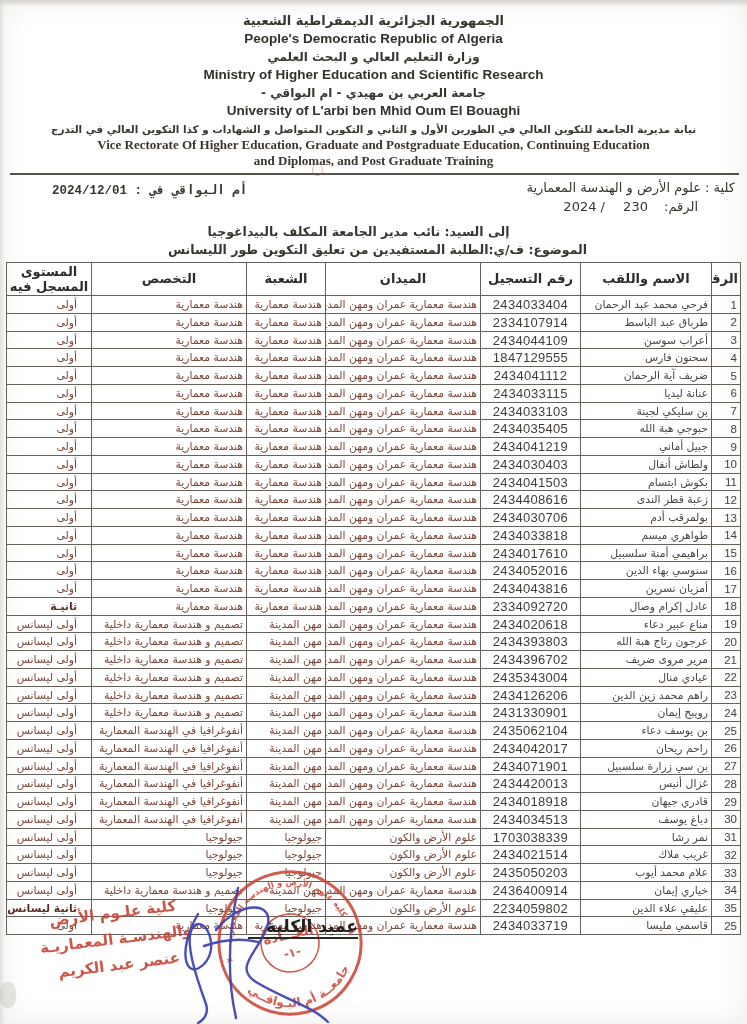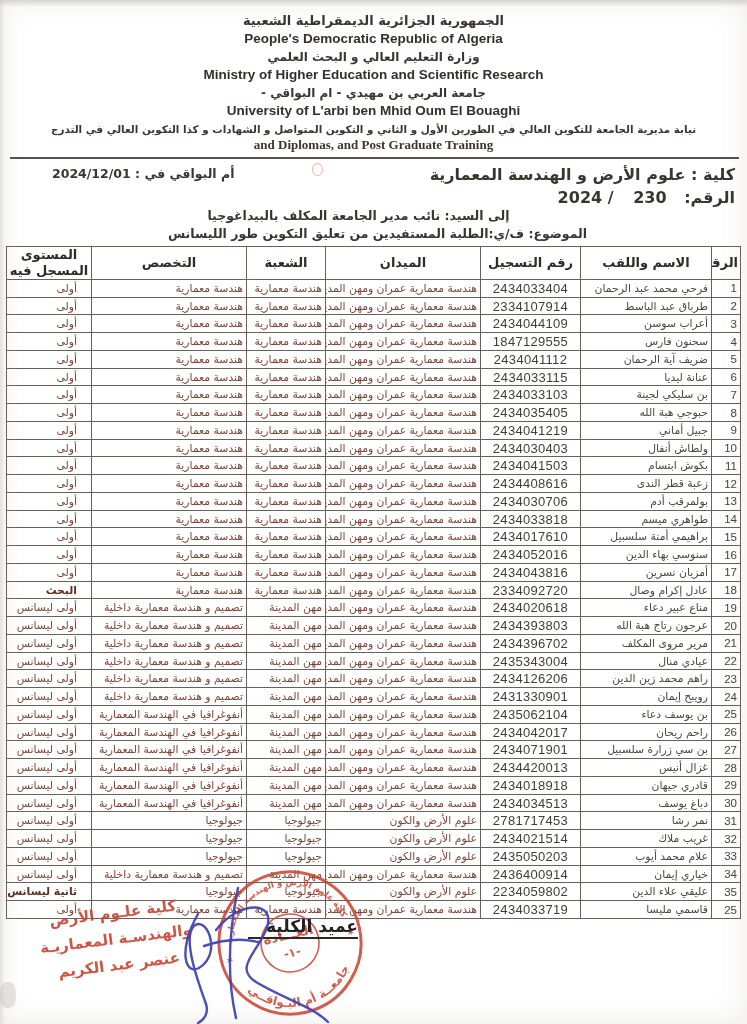--- a/index.html
+++ b/index.html
@@ -20,25 +20,25 @@
   .hdr{padding-top:11px;text-align:center;line-height:1.25;}
   .hdr .ar-b{font-size:13px;font-weight:bold;direction:rtl;margin:2px 0;}
   .hdr .ar{font-size:12px;font-weight:bold;direction:rtl;margin:1px 0;}
   .hdr .en-b{font-family:"Liberation Sans","DejaVu Sans",sans-serif;font-size:13.5px;font-weight:bold;margin:2px 0;color:#33302b;}
   .hdr .ar-s{font-size:10.4px;font-weight:bold;direction:rtl;margin:3px 0 1px;}
   .hdr .en-serif{font-family:"Liberation Serif","DejaVu Serif",serif;font-size:13px;font-weight:bold;margin:0;color:#3a362f;}
   .rule{border:none;border-top:2px solid #55514b;margin:4px 8px 0 10px;box-shadow:0 -3px 0 -1px rgba(85,81,75,.35);}
 
   
   .info{position:relative;height:44px;margin-top:4px;}
-  .info .right{position:absolute;right:12px;top:0;text-align:right;direction:rtl;font-weight:bold;font-size:16px;line-height:1.45;}
+  .info .right{position:absolute;right:12px;top:0;text-align:center;direction:rtl;font-weight:normal;font-size:13px;line-height:1.45;}
   .info .ref{direction:rtl;}
   .info .ref .gap{margin:0 12px 0 0;display:inline-block;}
   .info .ref .gap2{margin:0 14px 0 0;display:inline-block;}
-  .info .left{position:absolute;left:52px;top:3px;direction:rtl;font-weight:bold;font-size:12.5px;}
+  .info .left{position:absolute;left:52px;top:3px;direction:rtl;font-weight:bold;font-size:12.5px;font-family:Liberation Mono, monospace;}
   .lines-center{ text-align:center;direction:rtl;font-weight:bold;font-size:12.5px;line-height:1.35;}
   .to-line{margin:1px 30px 0 0;}
   .subject-line{margin:1px 0 3px 0;padding-left:8px;}
 
   
   table.roster{border-collapse:collapse;table-layout:fixed;direction:rtl;
     margin:2px auto 0 auto;width:701px;}
   .roster th,.roster td{border:1px solid #66615a;overflow:hidden;white-space:nowrap;}
   .roster th{font-size:13px;font-weight:bold;color:#2f2c28;height:32px;white-space:pre-line;line-height:1.2;text-align:center;padding:0 2px;}
   .roster td{height:16.75px;padding:0 3px;font-size:10.8px;}
@@ -68,20 +68,21 @@
   <div class="smudge"></div>
 
   <div class="hdr">
     <div class="ar-b">الجمهورية الجزائرية الديمقراطية الشعبية</div>
     <div class="en-b">People's Democratic Republic of Algeria</div>
     <div class="ar">وزارة التعليم العالي و البحث العلمي</div>
     <div class="en-b">Ministry of Higher Education and Scientific Research</div>
     <div class="ar">جامعة العربي بن مهيدي - ام البواقي -</div>
     <div class="en-b">University of L'arbi ben Mhid Oum El Bouaghi</div>
     <div class="ar-s">نيابة مديرية الجامعة للتكوين العالي في الطورين الأول و الثاني و التكوين المتواصل و الشهادات و كذا التكوين العالي في التدرج</div>
+    <div class="en-serif">Vice Rectorate Of Higher Education, Graduate and Postgraduate Education, Continuing Education</div>
     <div class="en-serif">and Diplomas, and Post Graduate Training</div>
   </div>
 
   <hr class="rule">
   <div class="red-dot"></div>
 
   <div class="info">
     <div class="right">
       <div>كلية : علوم الأرض و الهندسة المعمارية</div>
       <div class="ref">
@@ -263,21 +264,21 @@
           <td class="c5 field">هندسة معمارية</td>
           <td class="c6 level">أولى</td>
         </tr>
         <tr>
           <td class="c0 num">18</td>
           <td class="c1 name">عادل إكرام وصال</td>
           <td class="c2 reg">2334092720</td>
           <td class="c3 field">هندسة معمارية عمران ومهن المدينة</td>
           <td class="c4 field">هندسة معمارية</td>
           <td class="c5 field">هندسة معمارية</td>
-          <td class="c6 level lb">البحث</td>
+          <td class="c6 level lb">ثانيـة</td>
         </tr>
         <tr>
           <td class="c0 num">19</td>
           <td class="c1 name">مناع عبير دعاء</td>
           <td class="c2 reg">2434020618</td>
           <td class="c3 field">هندسة معمارية عمران ومهن المدينة</td>
           <td class="c4 field">مهن المدينة</td>
           <td class="c5 field">تصميم و هندسة معمارية داخلية</td>
           <td class="c6 level">أولى ليسانس</td>
         </tr>
@@ -285,21 +286,21 @@
           <td class="c0 num">20</td>
           <td class="c1 name">عرجون رتاج هبة الله</td>
           <td class="c2 reg">2434393803</td>
           <td class="c3 field">هندسة معمارية عمران ومهن المدينة</td>
           <td class="c4 field">مهن المدينة</td>
           <td class="c5 field">تصميم و هندسة معمارية داخلية</td>
           <td class="c6 level">أولى ليسانس</td>
         </tr>
         <tr>
           <td class="c0 num">21</td>
-          <td class="c1 name">مرير مروى المكلف</td>
+          <td class="c1 name">مرير مروى ضريف</td>
           <td class="c2 reg">2434396702</td>
           <td class="c3 field">هندسة معمارية عمران ومهن المدينة</td>
           <td class="c4 field">مهن المدينة</td>
           <td class="c5 field">تصميم و هندسة معمارية داخلية</td>
           <td class="c6 level">أولى ليسانس</td>
         </tr>
         <tr>
           <td class="c0 num">22</td>
           <td class="c1 name">عيادي منال</td>
           <td class="c2 reg">2435343004</td>
@@ -376,21 +377,21 @@
           <td class="c1 name">دباغ يوسف</td>
           <td class="c2 reg">2434034513</td>
           <td class="c3 field">هندسة معمارية عمران ومهن المدينة</td>
           <td class="c4 field">مهن المدينة</td>
           <td class="c5 field">أنفوغرافيا في الهندسة المعمارية</td>
           <td class="c6 level">أولى ليسانس</td>
         </tr>
         <tr>
           <td class="c0 num">31</td>
           <td class="c1 name">نمر رشا</td>
-          <td class="c2 reg">2781717453</td>
+          <td class="c2 reg">1703038339</td>
           <td class="c3 field">علوم الأرض والكون</td>
           <td class="c4 field">جيولوجيا</td>
           <td class="c5 field">جيولوجيا</td>
           <td class="c6 level">أولى ليسانس</td>
         </tr>
         <tr>
           <td class="c0 num">32</td>
           <td class="c1 name">غريب ملاك</td>
           <td class="c2 reg">2434021514</td>
           <td class="c3 field">علوم الأرض والكون</td>

